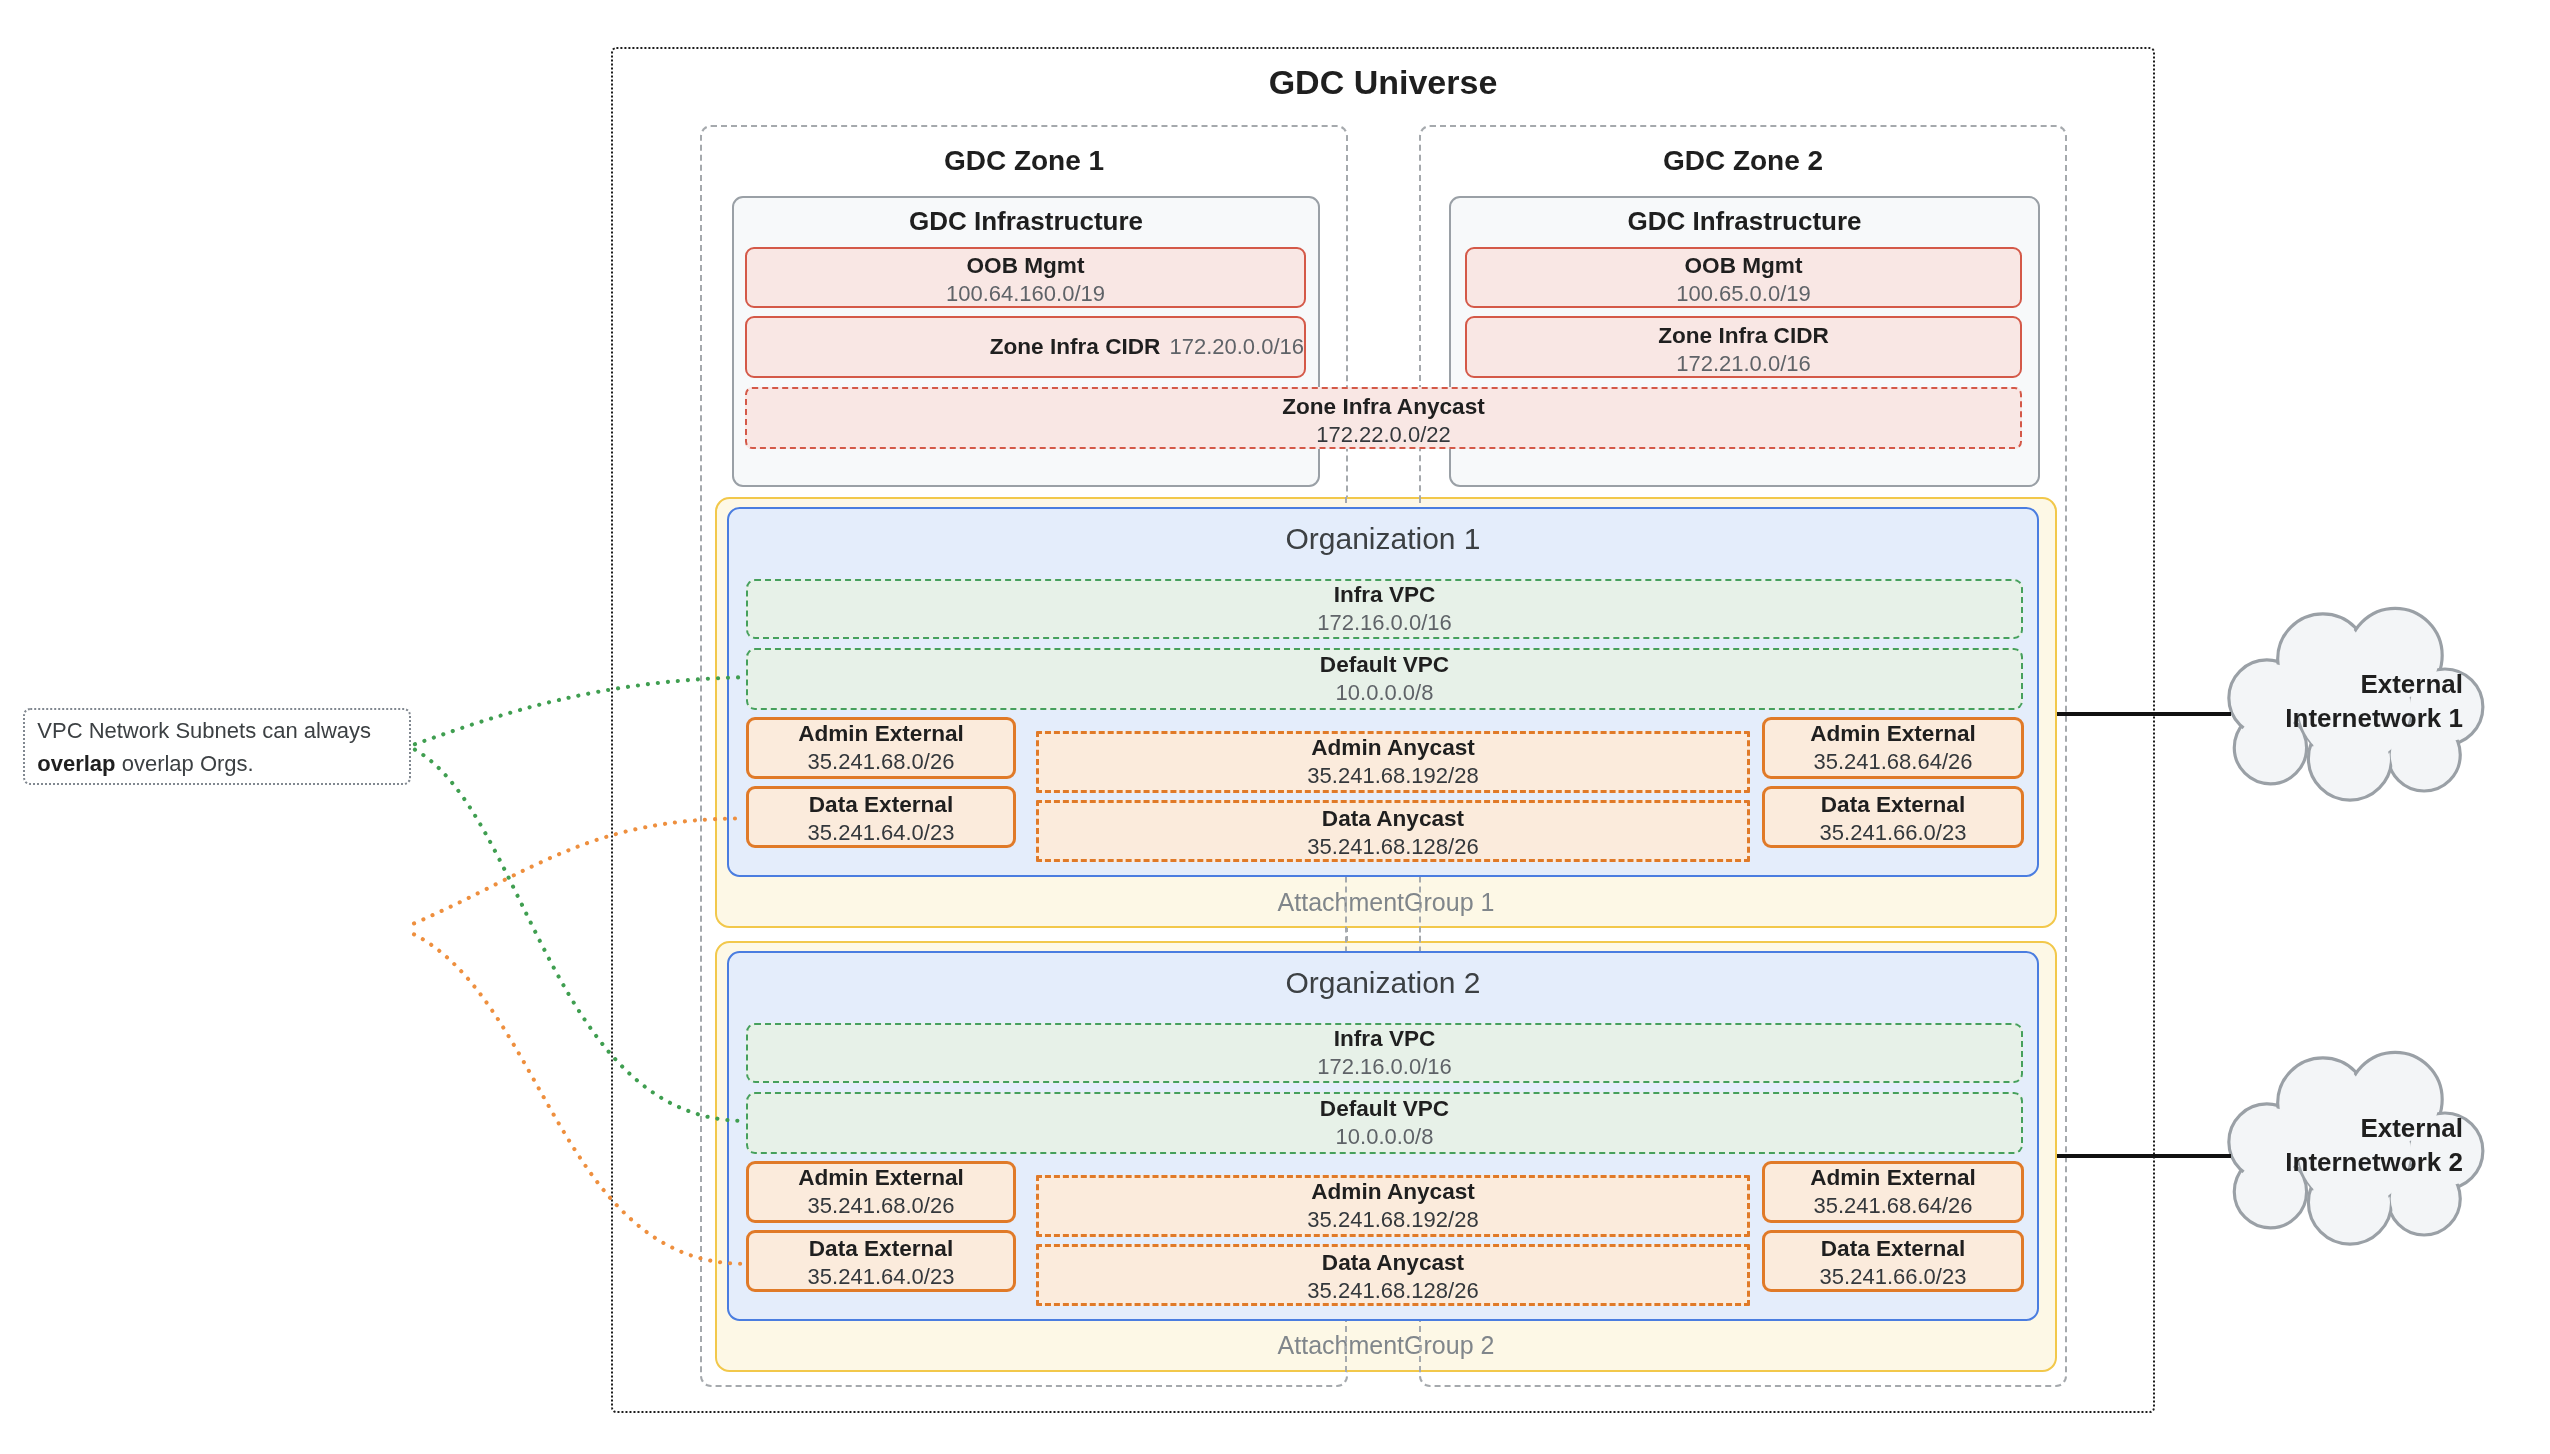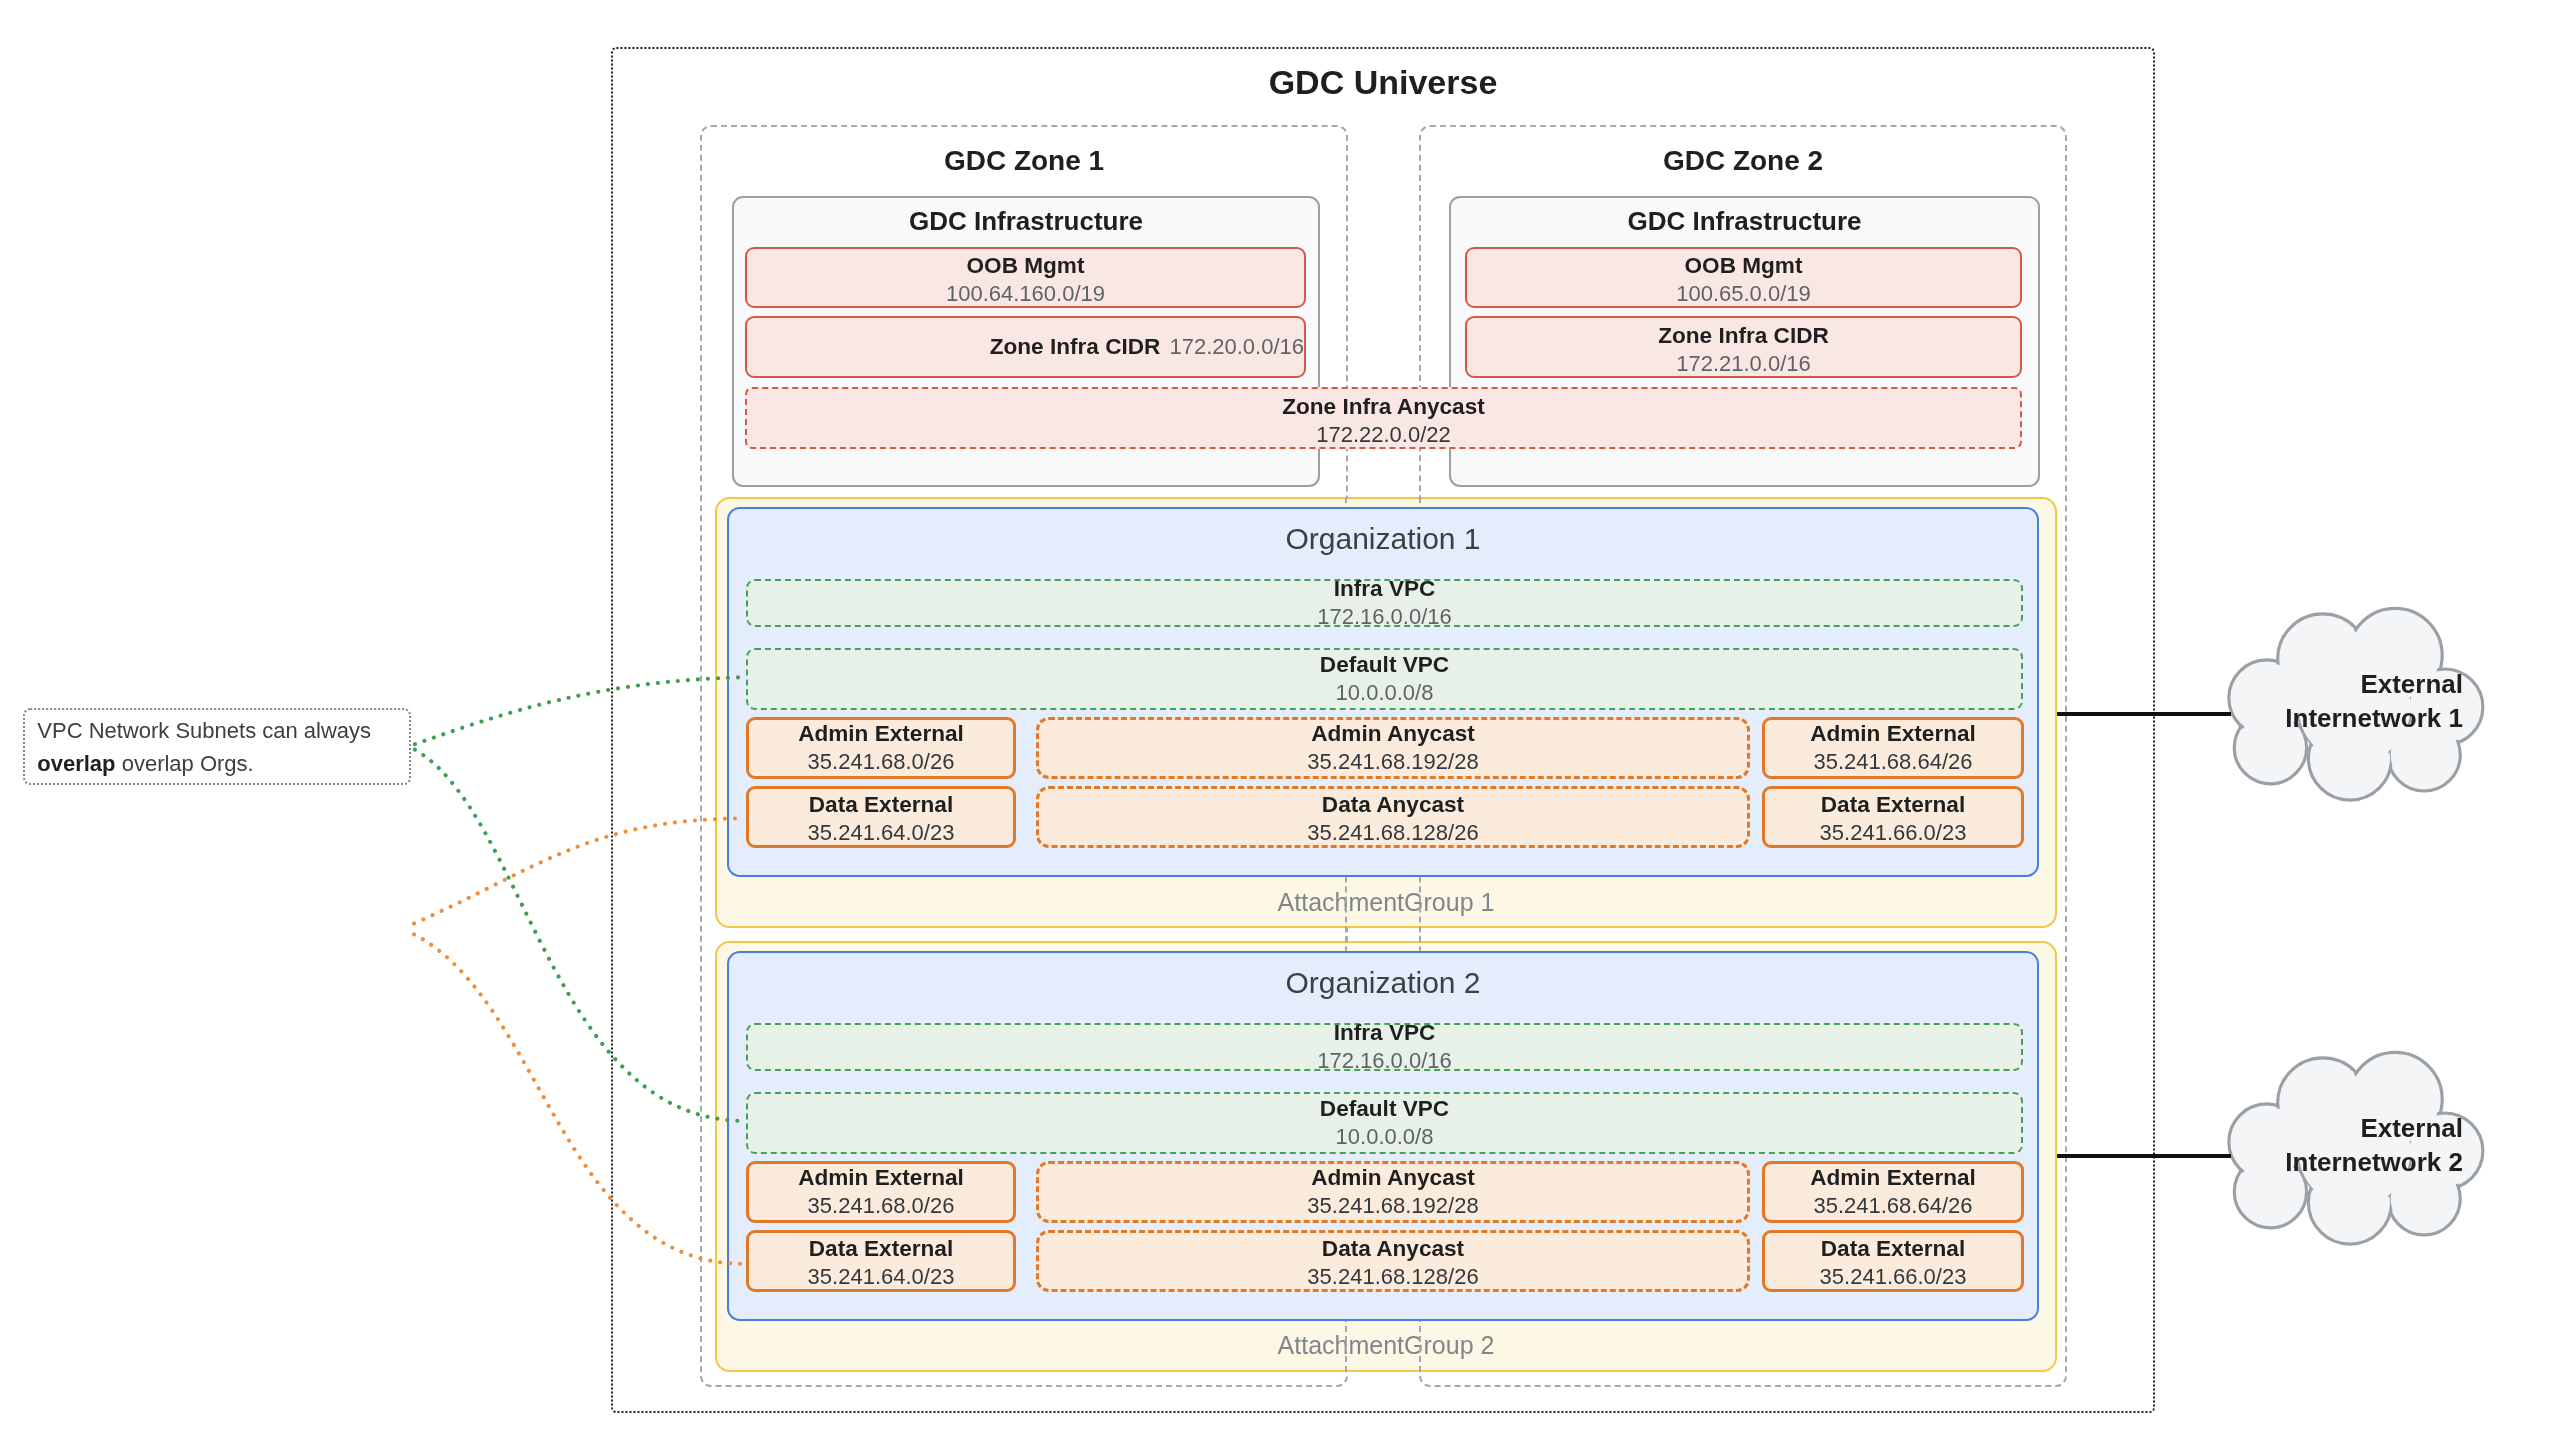--- a/index.html
+++ b/index.html
@@ -50,24 +50,24 @@
   .ag-label{width:1342px;left:715px;text-align:center;font-size:25px;color:var(--soft);z-index:11;}
   .ag1-label{top:888px;}
   .ag2-label{top:1331px;}
   .zdash{width:0;border-left:2.7px dashed var(--zone-dash);top:497px;height:875px;z-index:12;}
   .zd1{left:1345px;} .zd2{left:1419px;}
   .org{background:var(--blue-fill);border:2.7px solid var(--blue-border);border-radius:12.7px;z-index:15;}
   .org1{left:727px;top:507px;width:1312px;height:370px;}
   .org2{left:727px;top:951px;width:1312px;height:370px;}
   .org-title{position:absolute;top:12.7px;left:0;width:100%;text-align:center;font-size:30px;font-weight:400;color:#3C4043;}
   .vpc{position:absolute;left:17px;width:1277px;background:var(--green-fill);border:2.7px dashed var(--green-border);border-radius:9px;display:flex;flex-direction:column;align-items:center;justify-content:center;gap:2.7px;}
-  .vpc1{top:70px;height:48px;}
+  .vpc1{top:70px;height:60px;}
   .vpc2{top:139px;height:62px;}
   .subnet{position:absolute;background:var(--orange-fill);border:3.2px solid var(--orange-border);border-radius:9px;display:flex;flex-direction:column;align-items:center;justify-content:center;gap:2.7px;}
-  .subnet.dashed{border-style:dashed;border-radius:13px;}
+  .subnet.dashed{border-style:dashed;border-radius:1px;margin-top:14px;}
   .r1{top:208px;height:62px;} .r2{top:277px;height:62px;justify-content:flex-end;}
   .c-left{left:17px;width:270px;} .c-mid{left:307px;width:714px;} .c-right{left:1033px;width:262px;}
   
   .net-line{height:3.6px;background:#111;z-index:16;}
   .line1{left:2057px;top:712px;width:174px;}
   .line2{left:2057px;top:1154px;width:174px;}
   .cloud{width:281px;height:226px;z-index:6;}
   .cloud1{left:2214px;top:603px;} .cloud2{left:2214px;top:1047px;}
   .cloud-label{position:absolute;left:41px;top:65px;width:208px;text-align:right;font-size:26px;font-weight:bold;color:var(--ink);line-height:1.3;}
   

